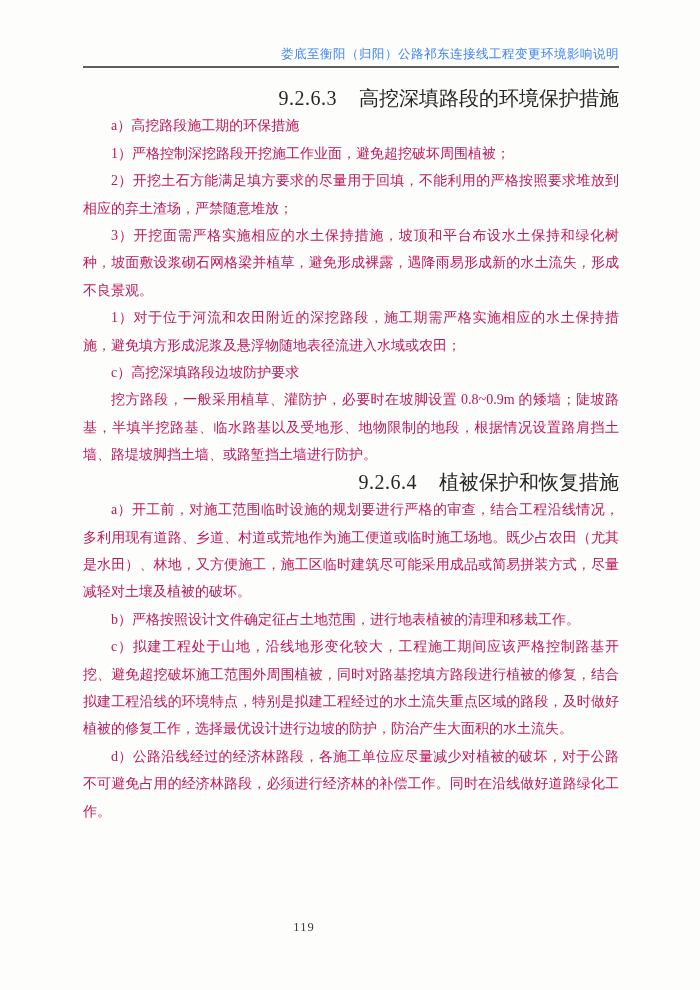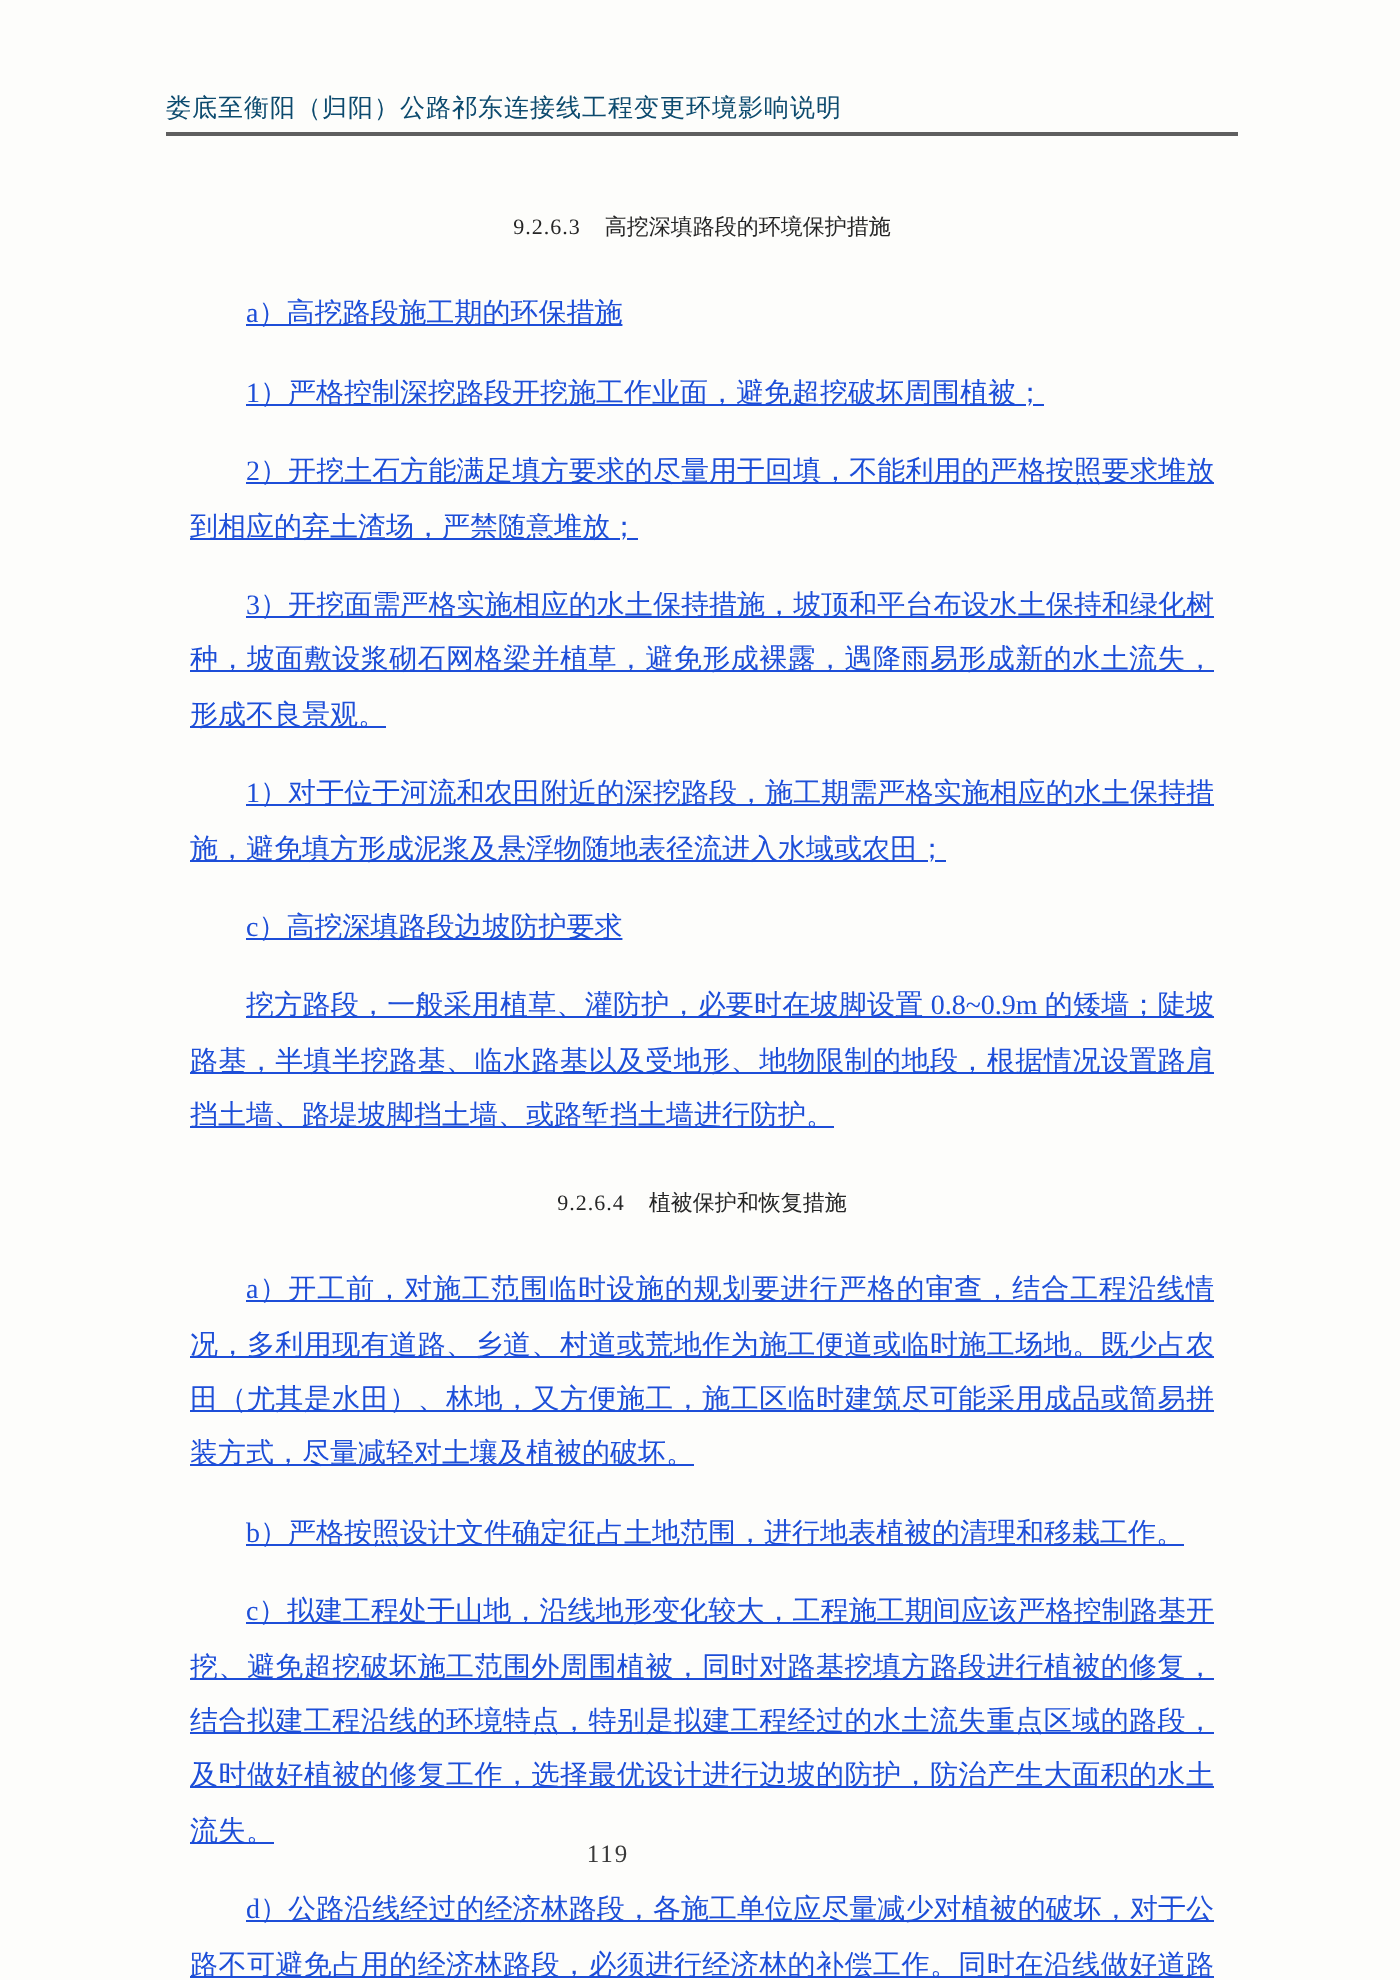--- a/index.html
+++ b/index.html
@@ -16,54 +16,54 @@
     background: #fdfdfb;
     overflow: hidden;
     font-family: "Liberation Serif", "DejaVu Serif", serif;
     color: #2b2b2b;
   }
   .header {
     position: absolute;
     top: 47px;
     left: 83px;
     width: 536px;
+    text-align: right;
     font-size: 12.5px;
     line-height: 15px;
     letter-spacing: 0.5px;
-    color: #0c4a6e;
+    color: #3b82f6;
     border-bottom: 2px solid #5f5f5f;
     padding-bottom: 4px;
   }
   .content {
     position: absolute;
     top: 85px;
     left: 83px;
     width: 536px;
     font-size: 14px;
     line-height: 27.4px;
     text-align: justify;
   }
   .section-heading {
-    margin: 16px;
-    font-size: 11px;
+    margin: 0;
+    font-size: 20px;
     line-height: 27.4px;
     font-weight: normal;
-    text-align: center;
+    text-align: right;
     white-space: nowrap;
     color: #262626;
   }
   .section-heading .num {
     margin-right: 0.85em;
     letter-spacing: 0.5px;
   }
   p.para {
-    margin: 12px;
+    margin: 0;
     text-indent: 2em;
-    color: #1d4ed8;
-    text-decoration: underline;
+    color: #be185d;
   }
   .footer {
     position: absolute;
     top: 920px;
     left: 0;
     width: 608px;
     text-align: center;
     font-size: 12.5px;
     letter-spacing: 1px;
     color: #3a3a3a;

